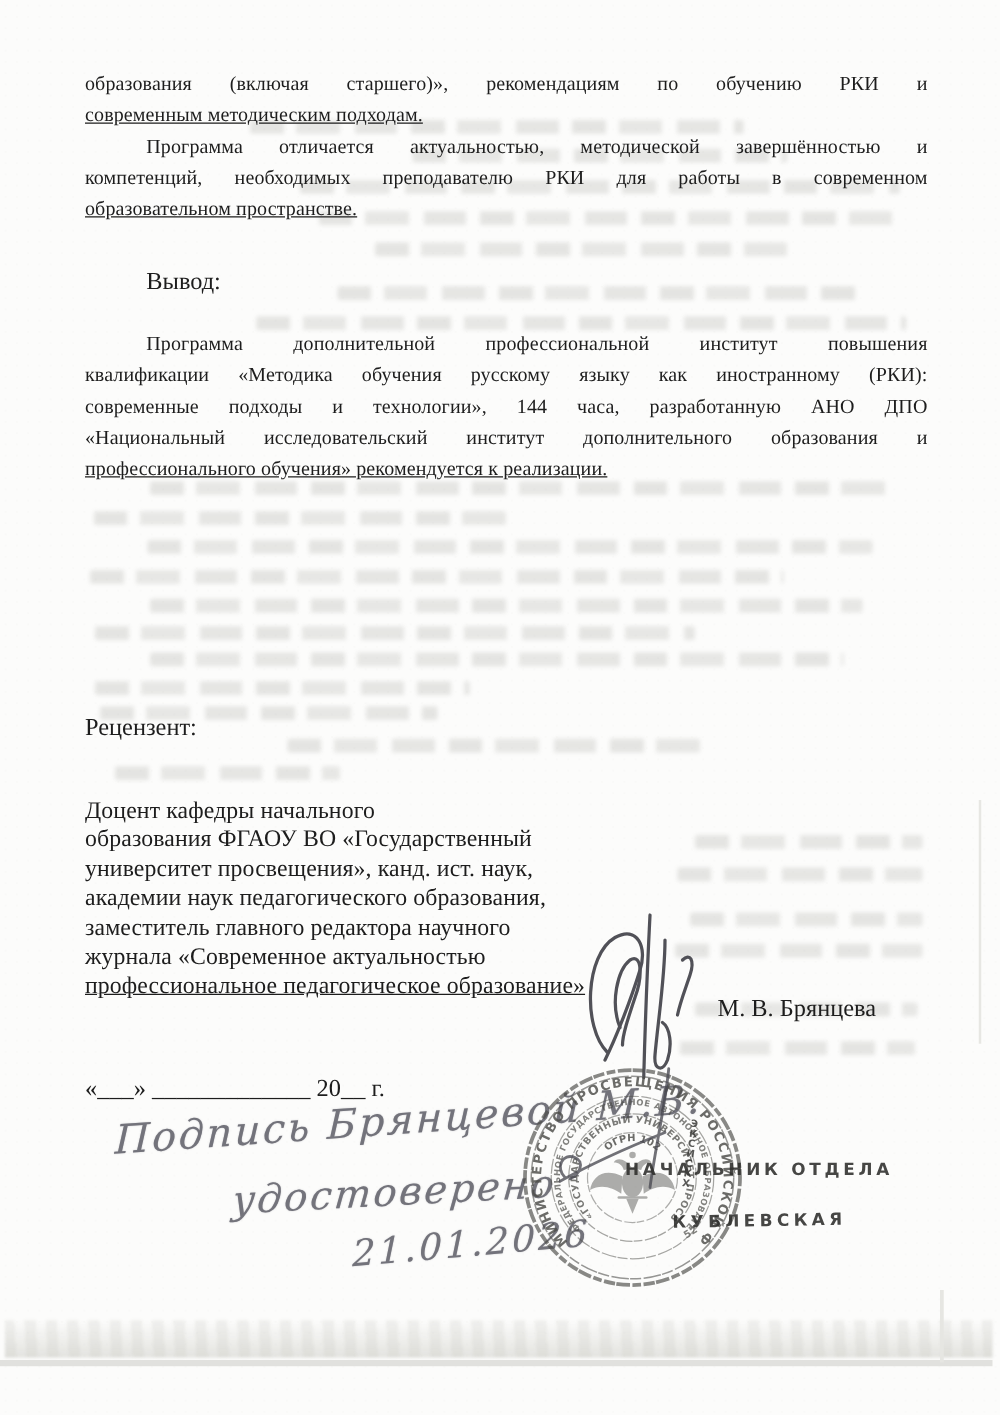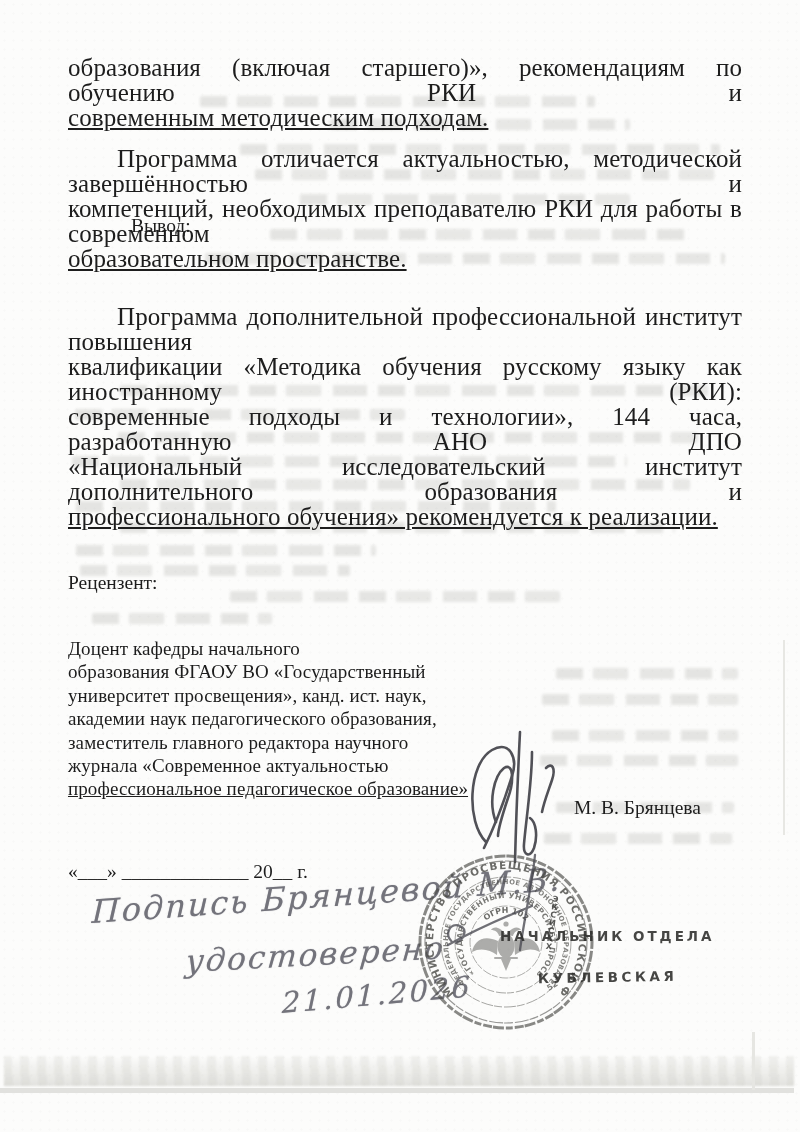--- a/index.html
+++ b/index.html
@@ -11,27 +11,27 @@
   .page {
     position:relative; width:800px; height:1132px;
     background:
       radial-gradient(rgba(60,60,55,0.015) 1px, transparent 1.2px),
       #fcfcfb;
     background-size:9px 9px;
   }
   
   .doc-block {
     position:absolute; left:68px; width:674px;
-    font-size:25px; line-height:25px; color:#1d1d1d;
+    font-size:16px; line-height:25px; color:#1d1d1d;
     letter-spacing:0.1px;
   }
   .doc-block .tline { text-align:justify; text-align-last:justify; }
   .doc-block .tline:last-child { text-align-last:left;text-decoration:underline; }
   .doc-block.no-just .tline { text-align:left; text-align-last:left; }
-  .doc-block.indent .tline:first-child { text-indent:49px;margin-top:41px; }
+  .doc-block.indent .tline:first-child { text-indent:49px; }
   .single-line { position:absolute; font-size:19.5px; line-height:25px; color:#1d1d1d; }
 
   
   .handwriting {
     position:absolute; white-space:nowrap;
     font-family:"DejaVu Serif",serif; font-style:italic;
     color:#73737b; text-shadow:0 0 1px rgba(115,115,123,.55);
     transform-origin:left center;
   }
   .hw1 { left:92px;  top:893px; font-size:32px; letter-spacing:2px;  transform:rotate(-4deg) skewX(-6deg); }
@@ -113,21 +113,21 @@
       <div class="tline">образования (включая старшего)», рекомендациям по обучению РКИ и</div>
       <div class="tline">современным методическим подходам.</div>
     </div>
 
   <div class="doc-block indent" style="top:105px">
       <div class="tline">Программа отличается актуальностью, методической завершённостью и</div>
       <div class="tline">компетенций, необходимых преподавателю РКИ для работы в современном</div>
       <div class="tline">образовательном пространстве.</div>
     </div>
 
-  <div class="single-line" style="left:131px;top:213px">Вывод:</div>
+  <div class="single-line" style="left:117px;top:213px">Вывод:</div>
 
   <div class="doc-block indent" style="top:263px">
       <div class="tline">Программа дополнительной профессиональной институт повышения</div>
       <div class="tline">квалификации «Методика обучения русскому языку как иностранному (РКИ):</div>
       <div class="tline">современные подходы и технологии», 144 часа, разработанную АНО ДПО</div>
       <div class="tline">«Национальный исследовательский институт дополнительного образования и</div>
       <div class="tline">профессионального обучения» рекомендуется к реализации.</div>
     </div>
 
   <div class="single-line" style="left:68px;top:570px">Рецензент:</div>

